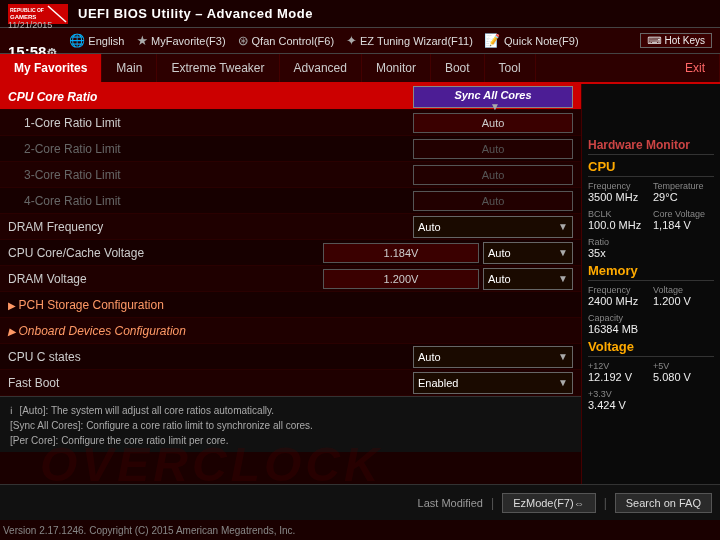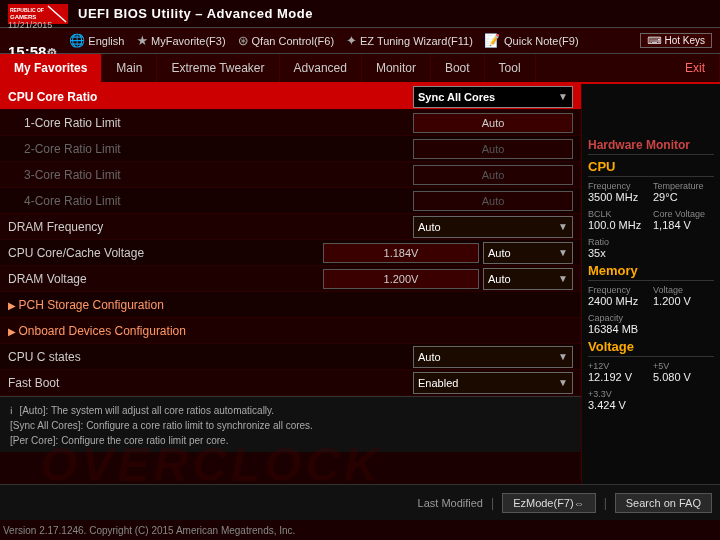--- a/index.html
+++ b/index.html
@@ -118,20 +118,21 @@
       align-items: center;
       min-height: 26px;
       border-bottom: 1px solid #2a0000;
       padding: 0 8px;
     }
     .setting-row.header-row {
       background: #cc0000;
       color: #fff;
       font-weight: bold;
       font-size: 12px;
+      font-style: italic;
     }
     .setting-row:not(.header-row):nth-child(even) {
       background: #1f0000;
     }
     .setting-row:not(.header-row):nth-child(odd) {
       background: #170000;
     }
     .setting-label {
       flex: 1;
       font-size: 12px;
@@ -357,21 +358,21 @@
   </div>
 </div>
 
 <div class="main-area">
 
   <div class="settings-panel">
 
     <div class="setting-row header-row">
       <span class="setting-label" style="color:#fff;">CPU Core Ratio</span>
       <div class="setting-value">
-        <div class="dropdown" style="min-width:160px;background:#000000;border-color:#888;">
+        <div class="dropdown" style="min-width:160px;background:#4c1d95;border-color:#888;flex-direction:column;">
           <span>Sync All Cores</span>
           <span class="dropdown-arrow">▼</span>
         </div>
       </div>
     </div>
 
     <div class="setting-row">
       <span class="setting-label" style="padding-left:16px;">1-Core Ratio Limit</span>
       <div class="setting-value">
         <input class="value-input" type="text" value="Auto" style="min-width: 160px;">
@@ -428,21 +429,21 @@
           <span>Auto</span>
           <span class="dropdown-arrow">▼</span>
         </div>
       </div>
     </div>
 
     <div class="setting-row" style="cursor:pointer;">
       <span class="setting-label expandable">PCH Storage Configuration</span>
     </div>
 
-    <div class="setting-row" style="cursor:pointer;">
+    <div class="setting-row" style="cursor:pointer;font-style:italic;">
       <span class="setting-label expandable">Onboard Devices Configuration</span>
     </div>
 
     <div class="setting-row">
       <span class="setting-label">CPU C states</span>
       <div class="setting-value">
         <div class="dropdown" style="min-width:160px;">
           <span>Auto</span>
           <span class="dropdown-arrow">▼</span>
         </div>

